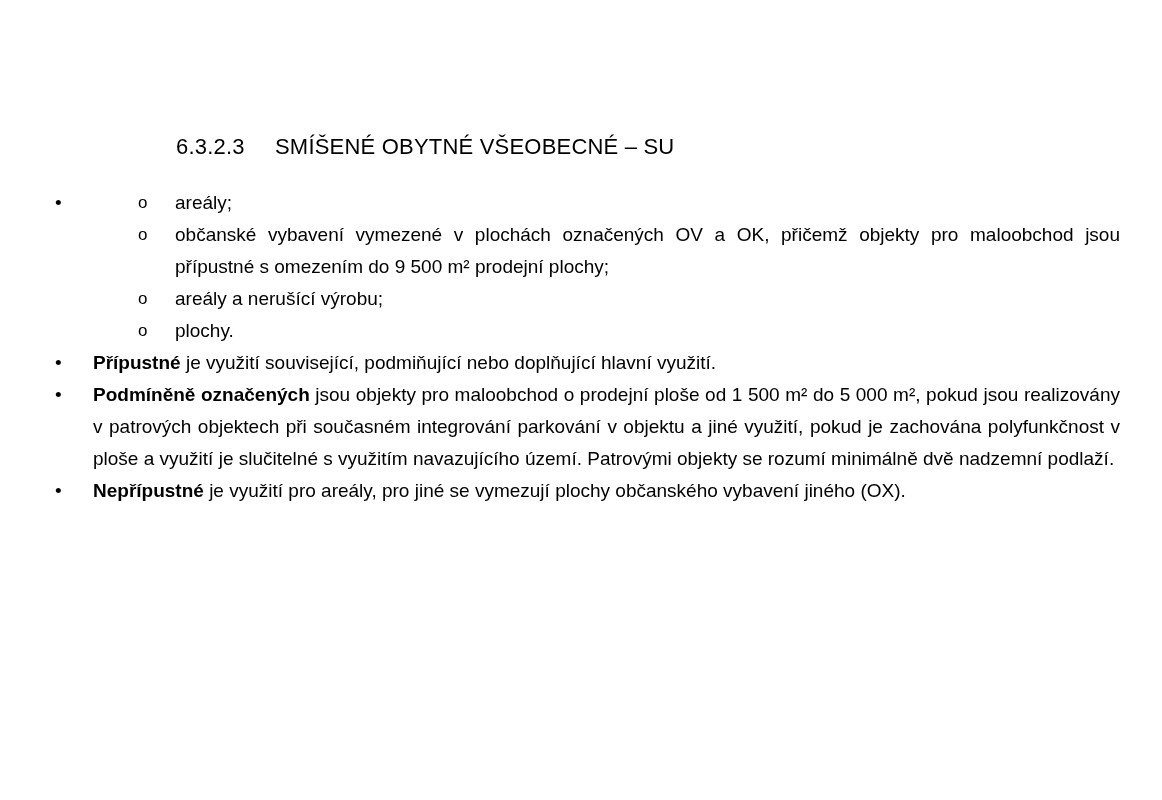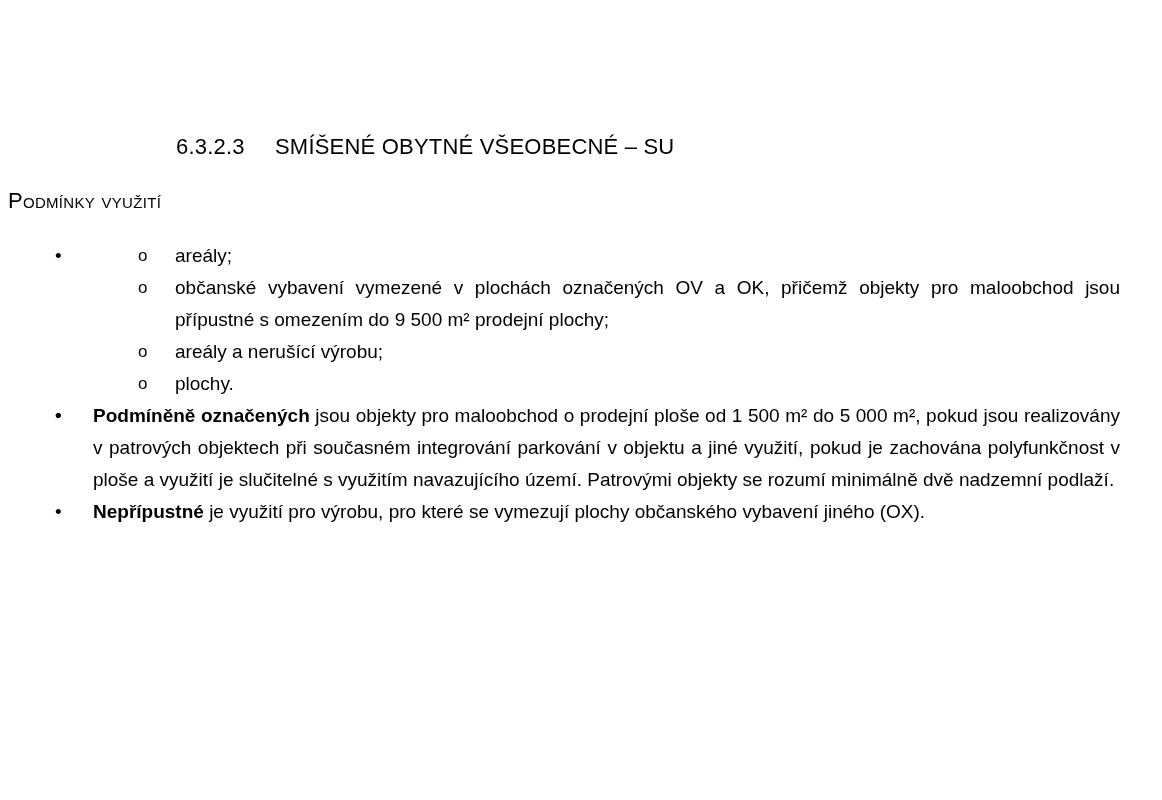--- a/index.html
+++ b/index.html
@@ -83,21 +83,20 @@
 </head>
 <body>
 
 <div class="page">
 
   <h1 class="doc-heading">
     <span class="num">6.3.2.3</span>
     <span>SMÍŠENÉ OBYTNÉ VŠEOBECNÉ – SU</span>
   </h1>
 
-  <div class="section-heading">Podmínky využití</div>
 
   <ul class="l1">
 
     <li>
       <span class="m1">•</span>
       <ul class="l2">
         <li>
           <span class="m2">o</span>
           <div class="t">areály;</div>
         </li>
@@ -111,26 +110,27 @@
         </li>
         <li>
           <span class="m2">o</span>
           <div class="t">plochy.</div>
         </li>
       </ul>
     </li>
 
     <li>
       <span class="m1">•</span>
+      <div class="t"><b>Přípustné</b><span> je využití související, podmiňující nebo doplňující hlavní využití.</span></div>
     </li>
 
     <li>
       <span class="m1">•</span>
       <div class="t"><b>Podmíněně označených</b><span> jsou objekty pro maloobchod o prodejní ploše od 1 500 m² do 5 000 m², pokud jsou realizovány v patrových objektech při současném integrování parkování v objektu a jiné využití, pokud je zachována polyfunkčnost v ploše a využití je slučitelné s využitím navazujícího území. Patrovými objekty se rozumí minimálně dvě nadzemní podlaží.</span></div>
     </li>
 
     <li>
       <span class="m1">•</span>
-      <div class="t"><b>Nepřípustné</b><span> je využití pro výrobu, pro které se vymezují plochy občanského vybavení jiného (OX).</span></div>
+      <div class="t"><b>Nepřípustné</b><span> je využití pro areály, pro jiné se vymezují plochy občanského vybavení jiného (OX).</span></div>
     </li>
 
   </ul>
 </div>
 
 </body></html>

